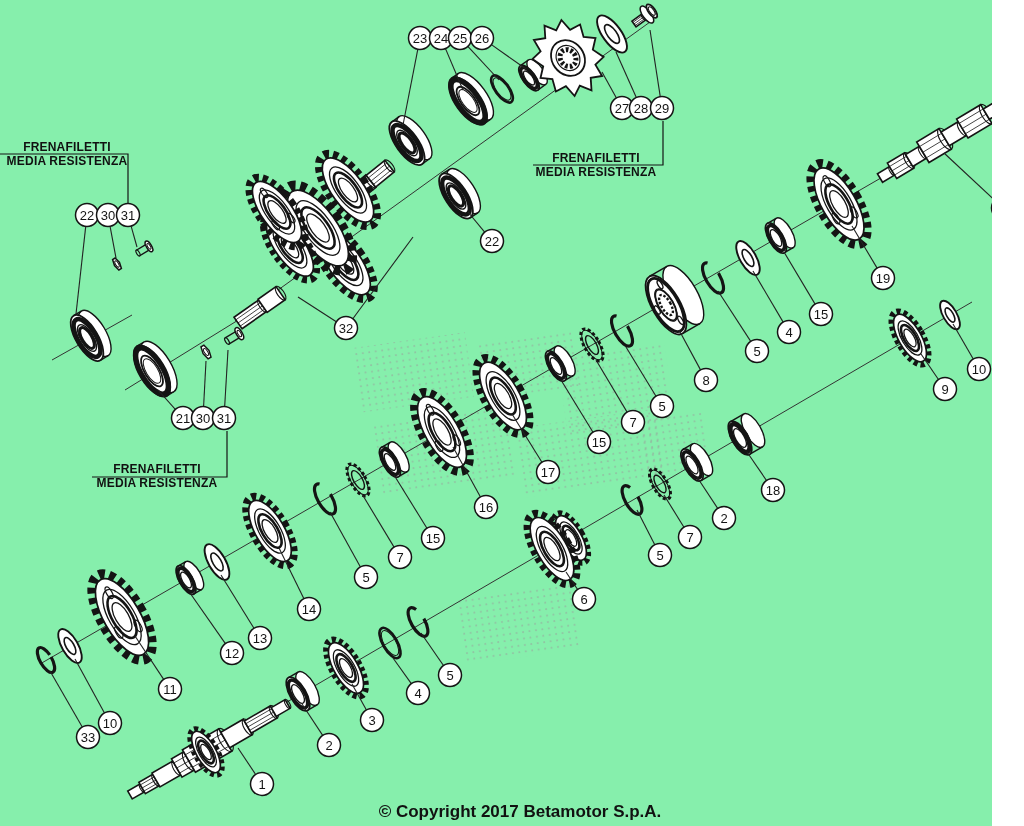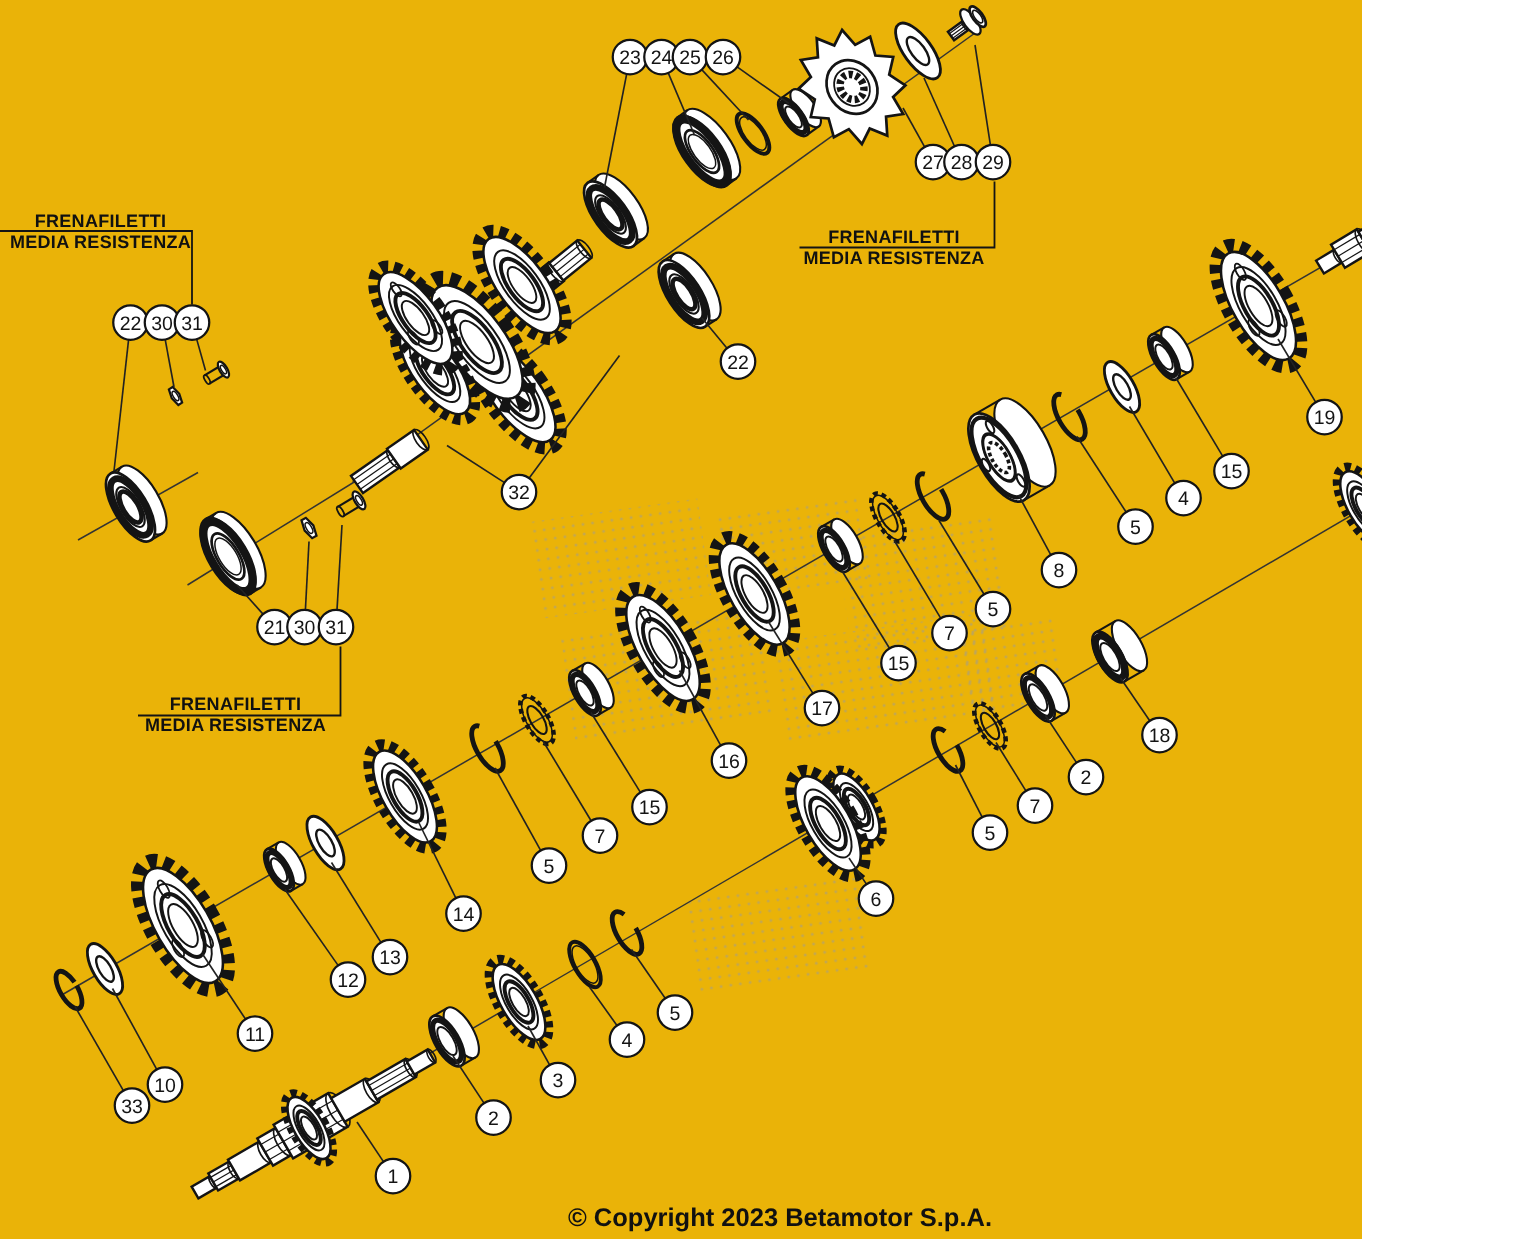--- a/index.html
+++ b/index.html
@@ -1,16 +1,16 @@
 <!DOCTYPE html>
 <html><head>
 <meta charset="utf-8">
 <style>
   html,body{margin:0;padding:0;background:#ffffff;}
-  .stage{position:relative;width:908px;height:826px;background:#eab308;overflow:hidden;
+  .stage{position:relative;width:992px;height:826px;background:#86efac;overflow:hidden;
          font-family:"Liberation Sans",sans-serif;}
   svg{position:absolute;left:0;top:0;}
   .lbl{position:absolute;transform:translateX(-50%);text-align:center;
        font-size:12px;font-weight:bold;color:#111;line-height:14px;white-space:nowrap;
        letter-spacing:.2px;}
   .copyright{position:absolute;transform:translateX(-50%);font-size:17px;font-weight:600;
        color:#111;white-space:nowrap;}
 </style>
 </head>
 <body>
@@ -704,14 +704,14 @@
   </div>
   <div class="lbl" id="lbl1" style="left: 596px; top: 151px;">
     <div>FRENAFILETTI</div>
     <div>MEDIA RESISTENZA</div>
   </div>
   <div class="lbl" id="lbl2" style="left: 157px; top: 462px;">
     <div>FRENAFILETTI</div>
     <div>MEDIA RESISTENZA</div>
   </div>
 
-  <div class="copyright" style="left:520px;top:802px;">© Copyright 2023 Betamotor S.p.A.</div>
+  <div class="copyright" style="left:520px;top:802px;">© Copyright 2017 Betamotor S.p.A.</div>
 </div>
 
 </body></html>

